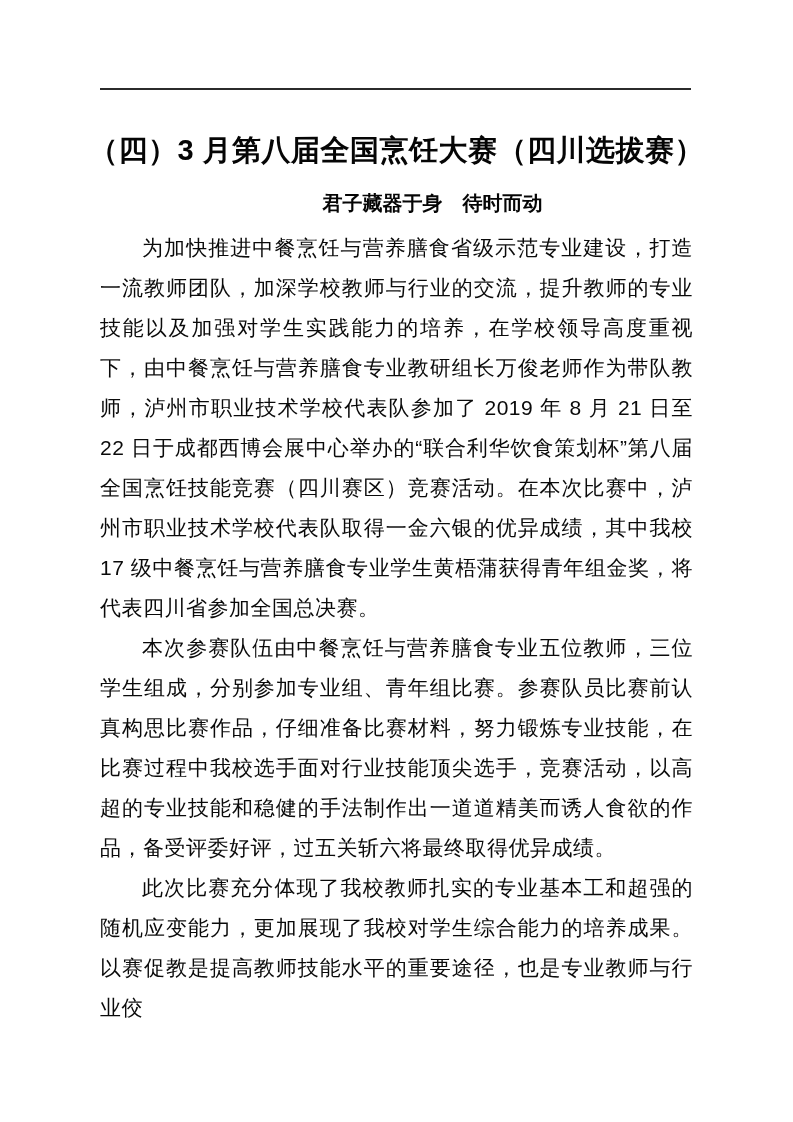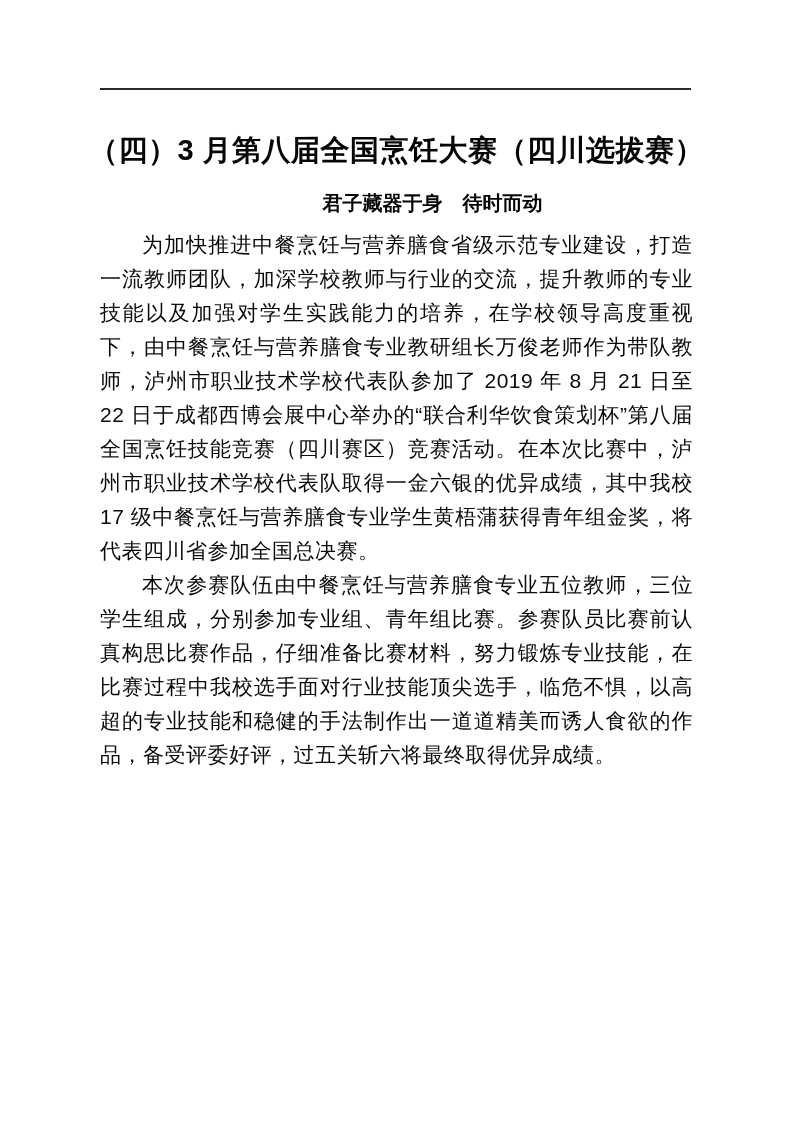--- a/index.html
+++ b/index.html
@@ -57,21 +57,21 @@
     color: #050505;
     white-space: pre;
     padding-left: 36px;
   }
   .doc-body {
     position: absolute;
     top: 228px;
     left: 100px;
     width: 593px;
     font-size: 21px;
-    line-height: 34px;
+    line-height: 40px;
     letter-spacing: 0.5px;
     text-align: justify;
     text-justify: inter-ideograph;
     color: #0a0a0a;
   }
   .doc-body p {
     margin: 0;
     padding: 0;
     text-indent: 2em;
   }
@@ -83,16 +83,17 @@
 
 
   <div class="header-rule"></div>
 
   <h1 class="doc-title">（四）3 月第八届全国烹饪大赛（四川选拔赛）</h1>
 
   <div class="doc-subtitle">君子藏器于身　待时而动</div>
 
   <div class="doc-body">
     <p>为加快推进中餐烹饪与营养膳食省级示范专业建设，打造一流教师团队，加深学校教师与行业的交流，提升教师的专业技能以及加强对学生实践能力的培养，在学校领导高度重视下，由中餐烹饪与营养膳食专业教研组长万俊老师作为带队教师，泸州市职业技术学校代表队参加了 2019 年 8 月 21 日至 22 日于成都西博会展中心举办的“联合利华饮食策划杯”第八届全国烹饪技能竞赛（四川赛区）竞赛活动。在本次比赛中，泸州市职业技术学校代表队取得一金六银的优异成绩，其中我校 17 级中餐烹饪与营养膳食专业学生黄梧蒲获得青年组金奖，将代表四川省参加全国总决赛。</p>
-    <p>本次参赛队伍由中餐烹饪与营养膳食专业五位教师，三位学生组成，分别参加专业组、青年组比赛。参赛队员比赛前认真构思比赛作品，仔细准备比赛材料，努力锻炼专业技能，在比赛过程中我校选手面对行业技能顶尖选手，临危不惧，以高超的专业技能和稳健的手法制作出一道道精美而诱人食欲的作品，备受评委好评，过五关斩六将最终取得优异成绩。</p>
+    <p>本次参赛队伍由中餐烹饪与营养膳食专业五位教师，三位学生组成，分别参加专业组、青年组比赛。参赛队员比赛前认真构思比赛作品，仔细准备比赛材料，努力锻炼专业技能，在比赛过程中我校选手面对行业技能顶尖选手，竞赛活动，以高超的专业技能和稳健的手法制作出一道道精美而诱人食欲的作品，备受评委好评，过五关斩六将最终取得优异成绩。</p>
+    <p>此次比赛充分体现了我校教师扎实的专业基本工和超强的随机应变能力，更加展现了我校对学生综合能力的培养成果。以赛促教是提高教师技能水平的重要途径，也是专业教师与行业佼</p>
   </div>
 
 </div>
 
 </body></html>

